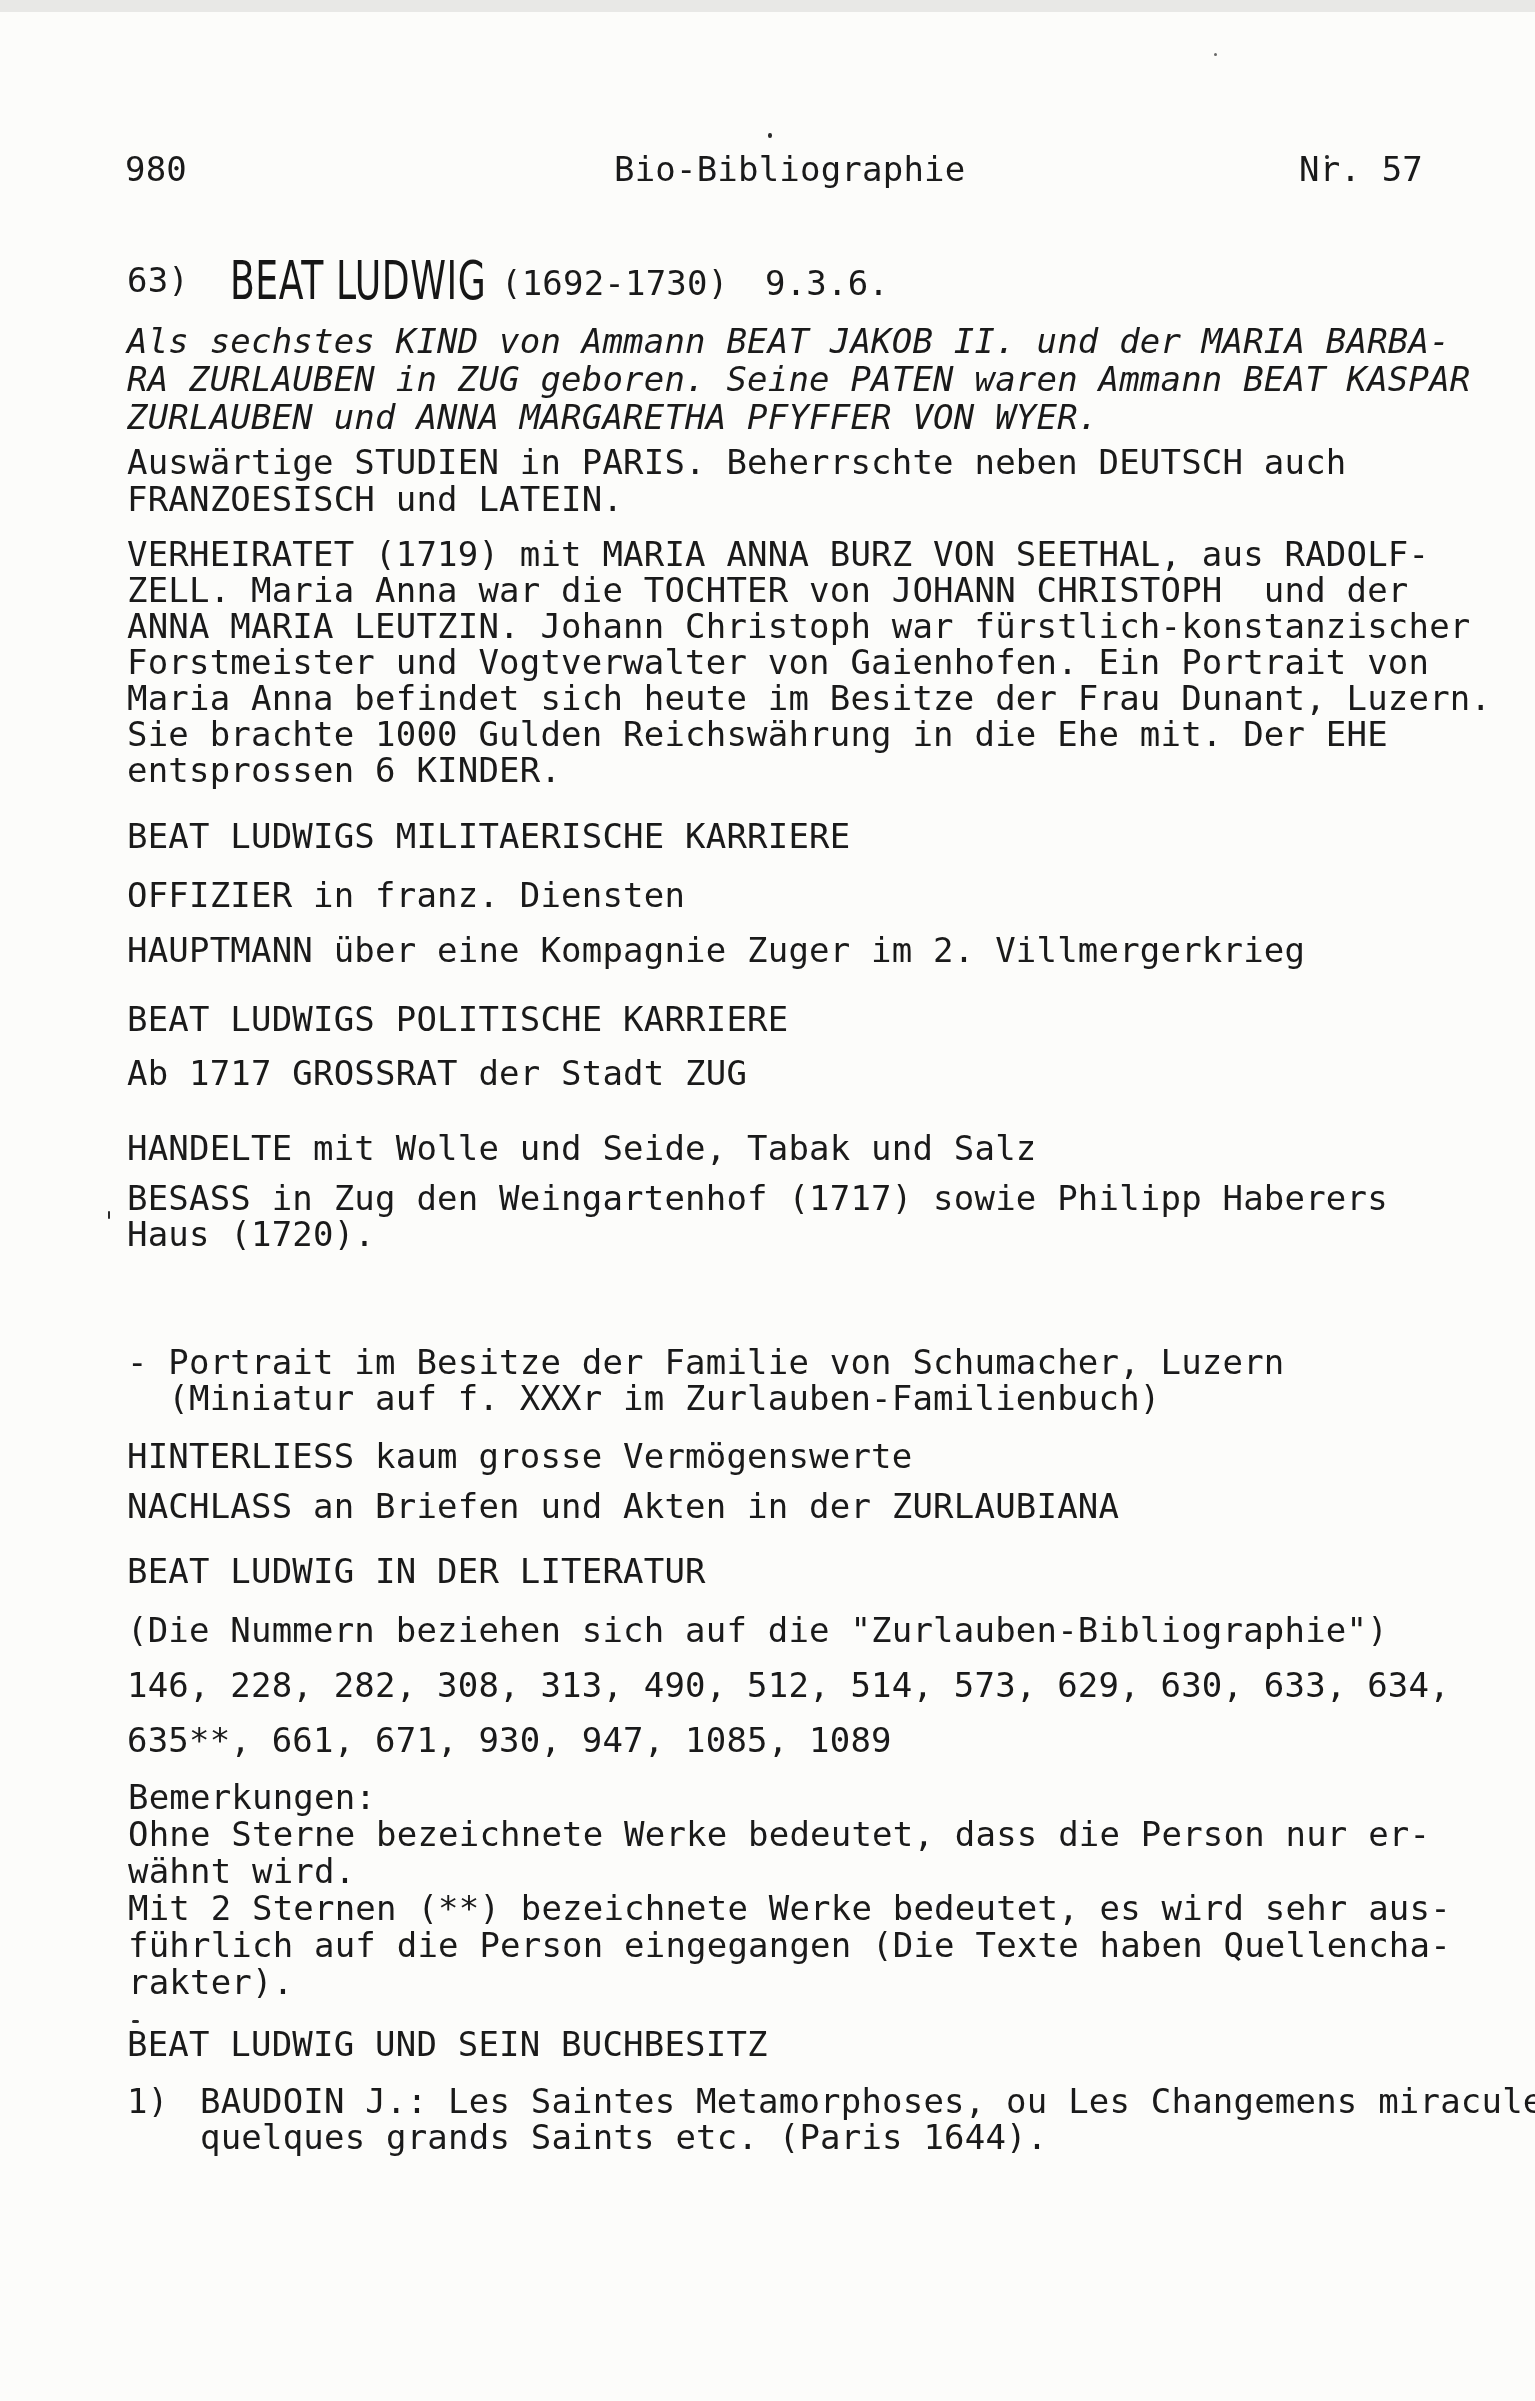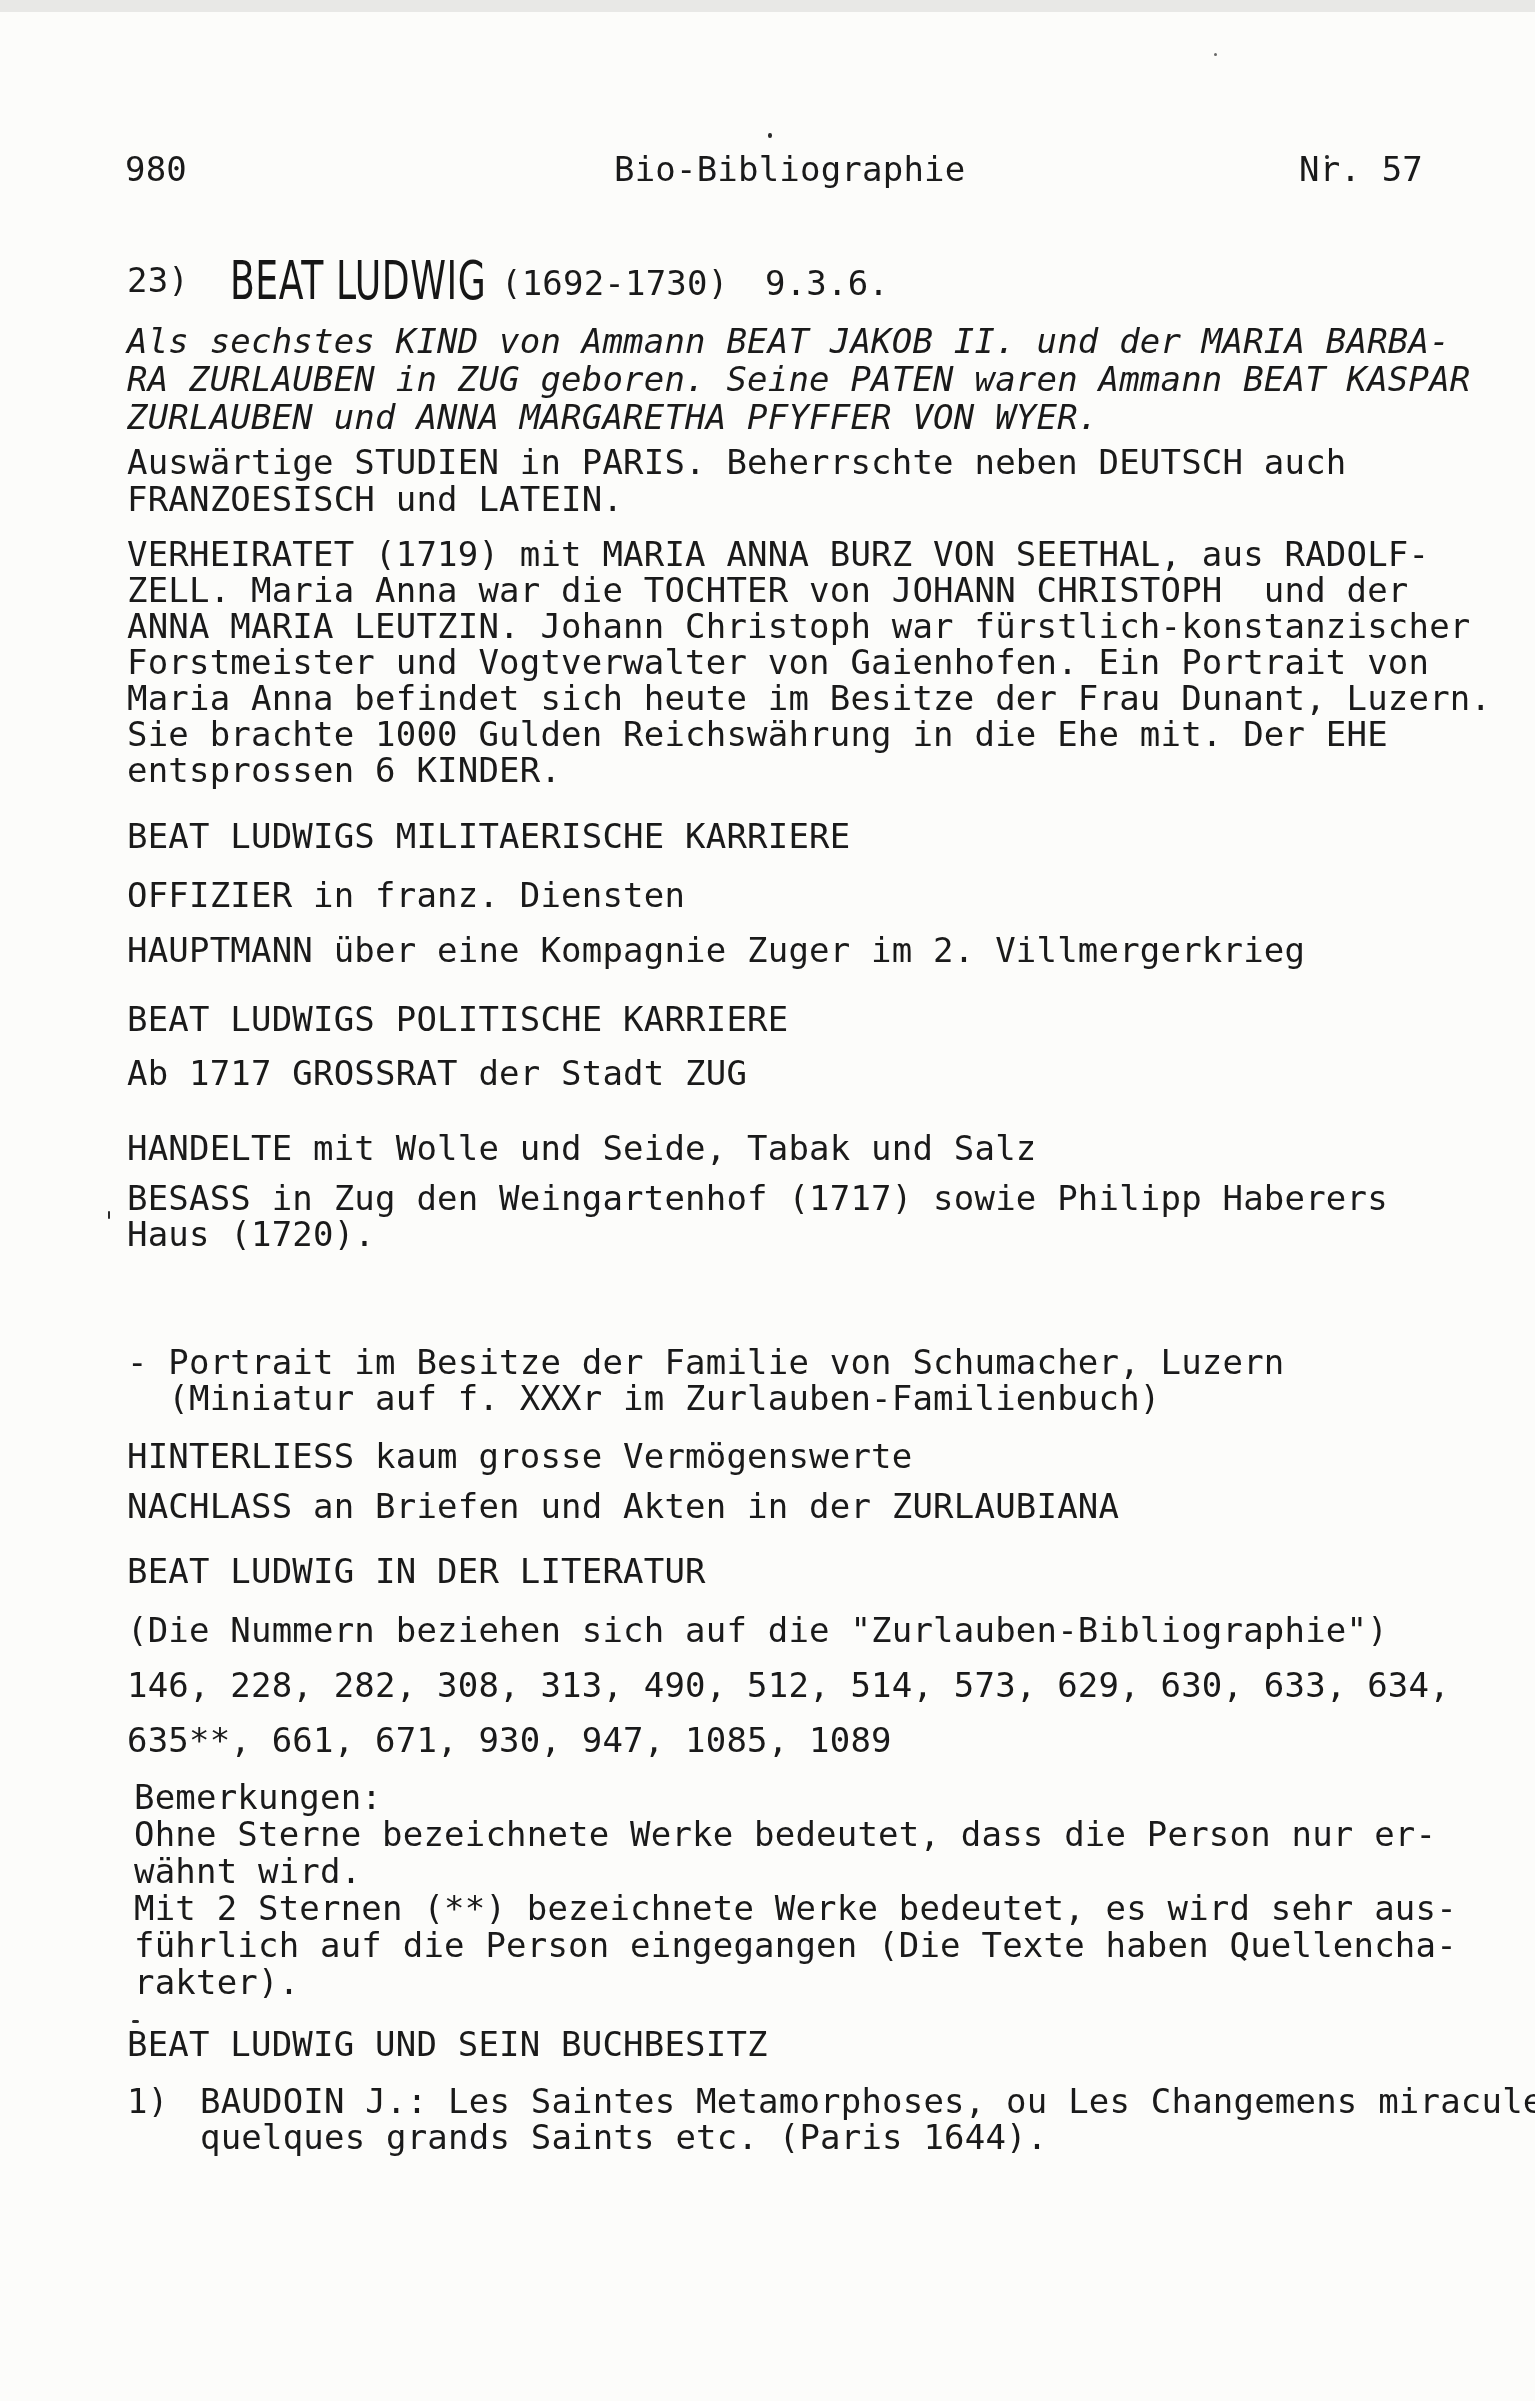--- a/index.html
+++ b/index.html
@@ -43,21 +43,21 @@
 </style>
 </head>
 <body>
 
 <div class="page">
 
   <span class="mono" style="left:125px;top:139px">980</span>
   <span class="mono" style="left:614px;top:139px">Bio-Bibliographie</span>
   <span class="mono" style="left:1299px;top:139px">Nr. 57</span>
 
-  <span class="mono" style="left:127px;top:250px">23)</span>
+  <span class="mono" style="left:127px;top:250px">63)</span>
   <span class="big" style="left:230px;top:242px">BEAT LUDWIG</span>
   <span class="mono" style="left:501px;top:253px">(1692-1730)</span>
   <span class="mono" style="left:765px;top:253px">9.3.6.</span>
 
   <div class="mono lh50" style="left:127px;top:310px">Als sechstes KIND von Ammann BEAT JAKOB II. und der MARIA BARBA-
 RA ZURLAUBEN in ZUG geboren. Seine PATEN waren Ammann BEAT KASPAR
 ZURLAUBEN und ANNA MARGARETHA PFYFFER VON WYER.</div>
 
   <div class="mono" style="left:127px;top:432px">Auswärtige STUDIEN in PARIS. Beherrschte neben DEUTSCH auch
 FRANZOESISCH und LATEIN.</div>
@@ -86,21 +86,21 @@
   (Miniatur auf f. XXXr im Zurlauben-Familienbuch)</div>
 
   <div class="mono" style="left:127px;top:1426px">HINTERLIESS kaum grosse Vermögenswerte</div>
   <div class="mono" style="left:127px;top:1476px">NACHLASS an Briefen und Akten in der ZURLAUBIANA</div>
 
   <div class="mono it" style="left:127px;top:1541px">BEAT LUDWIG IN DER LITERATUR</div>
   <div class="mono" style="left:127px;top:1600px">(Die Nummern beziehen sich auf die "Zurlauben-Bibliographie")</div>
   <div class="mono" style="left:127px;top:1655px">146, 228, 282, 308, 313, 490, 512, 514, 573, 629, 630, 633, 634,</div>
   <div class="mono" style="left:127px;top:1710px">635**, 661, 671, 930, 947, 1085, 1089</div>
 
-  <div class="mono" style="left:134px;top:1767px">Bemerkungen:
+  <div class="mono" style="left:128px;top:1767px">Bemerkungen:
 Ohne Sterne bezeichnete Werke bedeutet, dass die Person nur er-
 wähnt wird.
 Mit 2 Sternen (**) bezeichnete Werke bedeutet, es wird sehr aus-
 führlich auf die Person eingegangen (Die Texte haben Quellencha-
 rakter).</div>
 
   <div class="mono it" style="left:127px;top:2014px">BEAT LUDWIG UND SEIN BUCHBESITZ</div>
   <span class="mono it" style="left:127px;top:2071px">1)</span>
   <div class="mono it lh47" style="left:200px;top:2071px">BAUDOIN J.: Les Saintes Metamorphoses, ou Les Changemens miraculeux de
 quelques grands Saints etc. (Paris 1644).</div>

